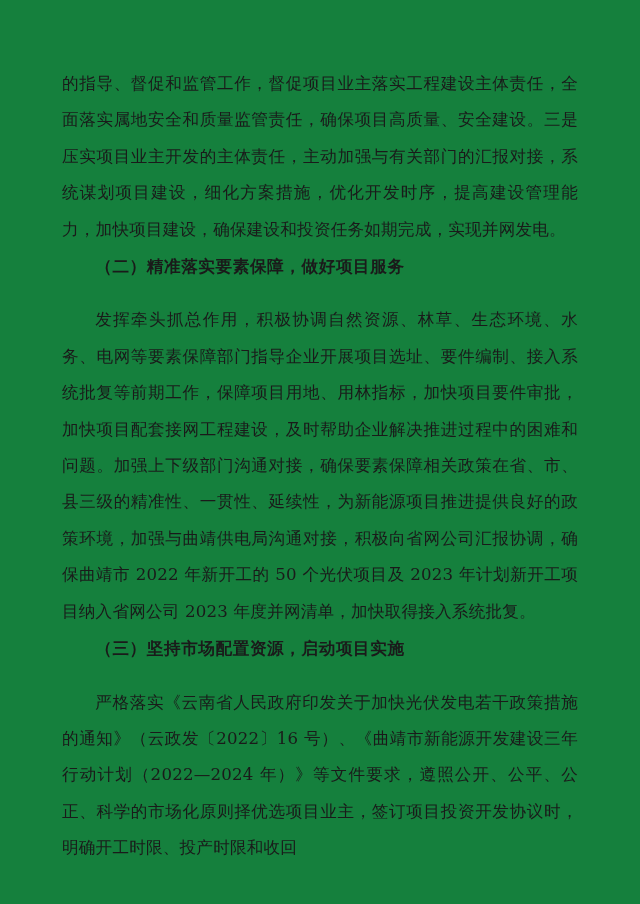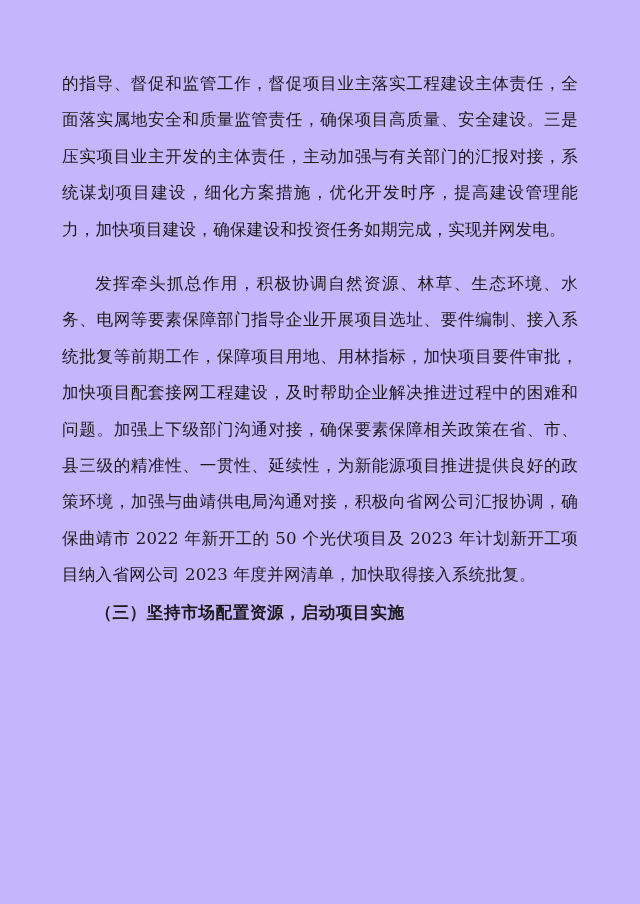--- a/index.html
+++ b/index.html
@@ -9,21 +9,21 @@
   body {
     width: 640px;
     height: 904px;
     background: #ffffff;
     font-family: "DejaVu Serif", serif;
   }
   .page {
     position: relative;
     width: 640px;
     height: 904px;
-    background: #c4b5fd;
+    background: #15803d;
     box-sizing: border-box;
     padding: 66px 62px 40px 62px;
     overflow: hidden;
   }
   .doc-body {
     font-family: "DejaVu Serif", serif;
     font-size: 16.6px;
     line-height: 36.4px;
     color: #1a1a1a;
     letter-spacing: 0.2px;
@@ -44,16 +44,18 @@
     font-weight: bold;
     letter-spacing: 0.6px;
   }
 </style>
 </head>
 <body>
 
 <div class="page">
   <div class="doc-body">
     <p class="para">的指导、督促和监管工作，督促项目业主落实工程建设主体责任，全面落实属地安全和质量监管责任，确保项目高质量、安全建设。三是压实项目业主开发的主体责任，主动加强与有关部门的汇报对接，系统谋划项目建设，细化方案措施，优化开发时序，提高建设管理能力，加快项目建设，确保建设和投资任务如期完成，实现并网发电。</p>
+    <p class="heading">（二）精准落实要素保障，做好项目服务</p>
     <p class="para indent">发挥牵头抓总作用，积极协调自然资源、林草、生态环境、水务、电网等要素保障部门指导企业开展项目选址、要件编制、接入系统批复等前期工作，保障项目用地、用林指标，加快项目要件审批，加快项目配套接网工程建设，及时帮助企业解决推进过程中的困难和问题。加强上下级部门沟通对接，确保要素保障相关政策在省、市、县三级的精准性、一贯性、延续性，为新能源项目推进提供良好的政策环境，加强与曲靖供电局沟通对接，积极向省网公司汇报协调，确保曲靖市 2022 年新开工的 50 个光伏项目及 2023 年计划新开工项目纳入省网公司 2023 年度并网清单，加快取得接入系统批复。</p>
     <p class="heading">（三）坚持市场配置资源，启动项目实施</p>
+    <p class="para indent">严格落实《云南省人民政府印发关于加快光伏发电若干政策措施的通知》（云政发〔2022〕16 号）、《曲靖市新能源开发建设三年行动计划（2022—2024 年）》等文件要求，遵照公开、公平、公正、科学的市场化原则择优选项目业主，签订项目投资开发协议时，明确开工时限、投产时限和收回</p>
   </div>
 </div>
 
 </body></html>

